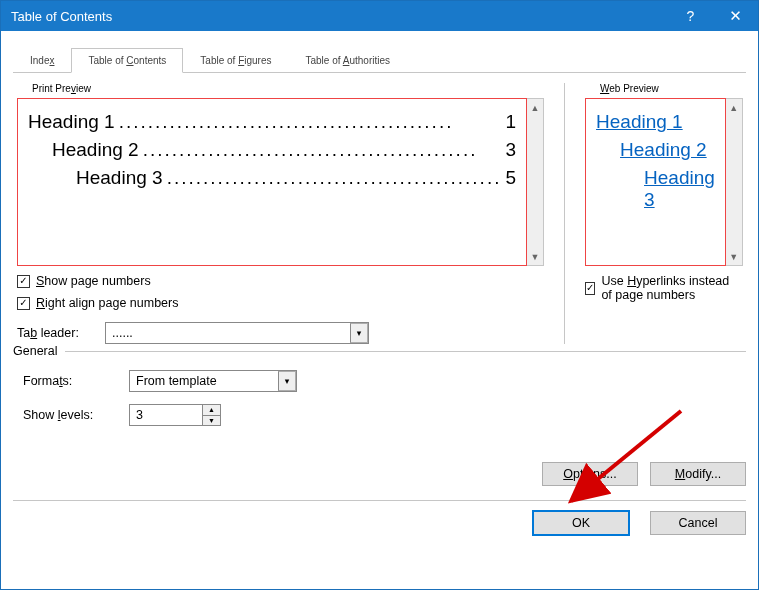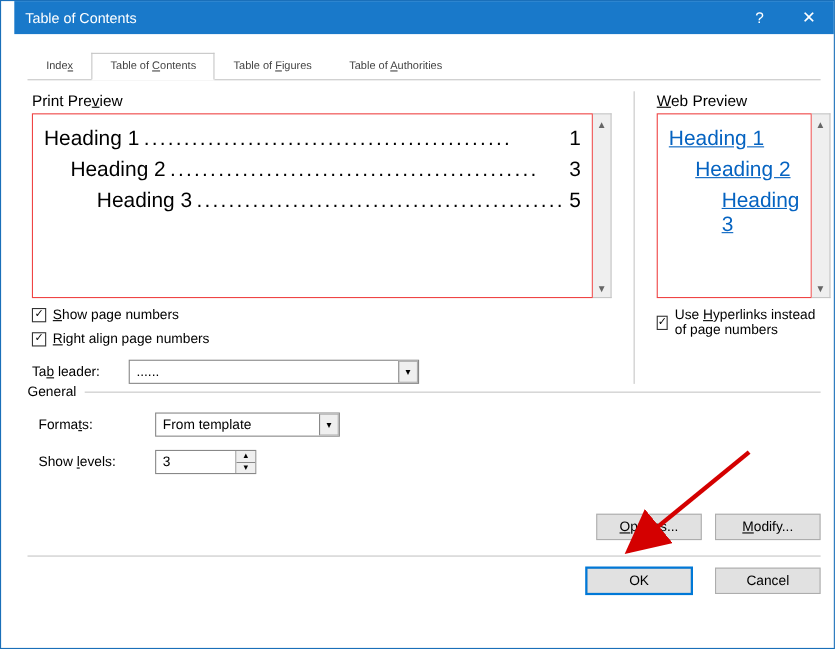--- a/index.html
+++ b/index.html
@@ -1,32 +1,32 @@
 <!DOCTYPE html>
 <html><head>
 <meta charset="utf-8">
 <style>
   * { box-sizing: border-box; font-family: "Segoe UI", Tahoma, sans-serif; }
   body { margin: 0; background: #fff; }
-  .window { width: 759px; height: 590px; border: 1px solid #1a6fb9; background: #fff; position: relative; padding-left: 12px; }
+  .window { width: 759px; height: 590px; border: 1px solid #1a6fb9; background: #fff; position: relative; }
   .titlebar { height: 30px; background: #1979ca; color: #fff; display: flex; align-items: center; padding: 0 0 0 10px; font-size: 13px; }
   .titlebar-title { flex: 1; }
   .titlebar-btn { width: 45px; height: 30px; display: flex; align-items: center; justify-content: center; font-size: 14px; cursor: default; }
   .titlebar-btn.close { font-size: 15px; }
 
   .body { padding: 10px 12px 12px 12px; }
 
   .tabs { display: flex; border-bottom: 1px solid #c6c6c6; margin-top: 6px; }
   .tab { padding: 6px 16px; font-size: 10px; color: #444; border: 1px solid transparent; border-bottom: none; position: relative; top: 1px; cursor: default; }
   .tab.active { border-color: #c6c6c6; background: #fff; border-bottom: 1px solid #fff; }
 
   .tab-body { padding: 10px 4px 0 4px; display: flex; gap: 20px; }
   .col { flex: 1; }
   .col.right { border-left: 1px solid #c6c6c6; padding-left: 20px; }
-  .col-label { font-size: 14px; margin-bottom: 4px; }
+  .col-label { font-size: 10px; margin-bottom: 4px; margin-left: 15px; }
 
   .preview-wrap { display: flex; }
   .preview { flex: 1; border: 1px solid #ef4444; height: 168px; padding: 6px 10px; background: #fff; overflow: hidden; }
   .scrollbar { width: 17px; border: 1px solid #c6c6c6; border-left: none; background: #efefef; position: relative; }
   .scrollbar .arrow { position: absolute; left: 0; right: 0; height: 17px; display:flex; align-items:center; justify-content:center; font-size:9px; color:#666; }
   .scrollbar .arrow.up { top: 0; } .scrollbar .arrow.down { bottom: 0; }
 
   .pp-row { display: flex; align-items: baseline; font-family: "Times New Roman", serif; font-size: 19px; margin: 6px 0; color: #000; }
   .pp-row .t { white-space: nowrap; }
   .pp-row .dots { flex: 1; overflow: hidden; letter-spacing: 2px; padding: 0 4px; white-space: nowrap; }

